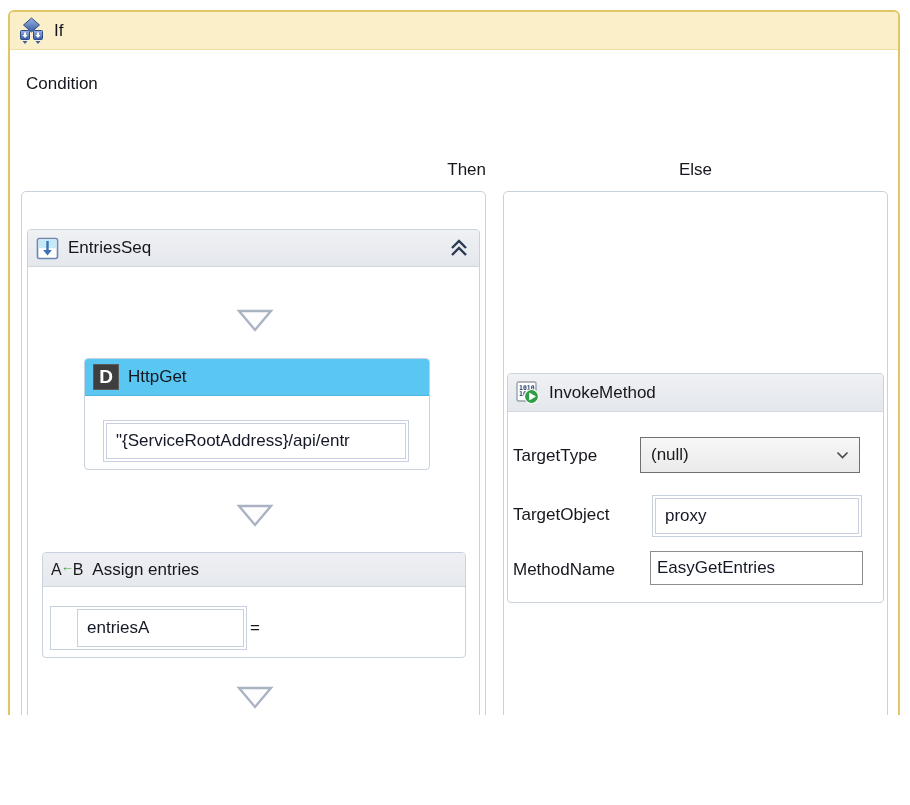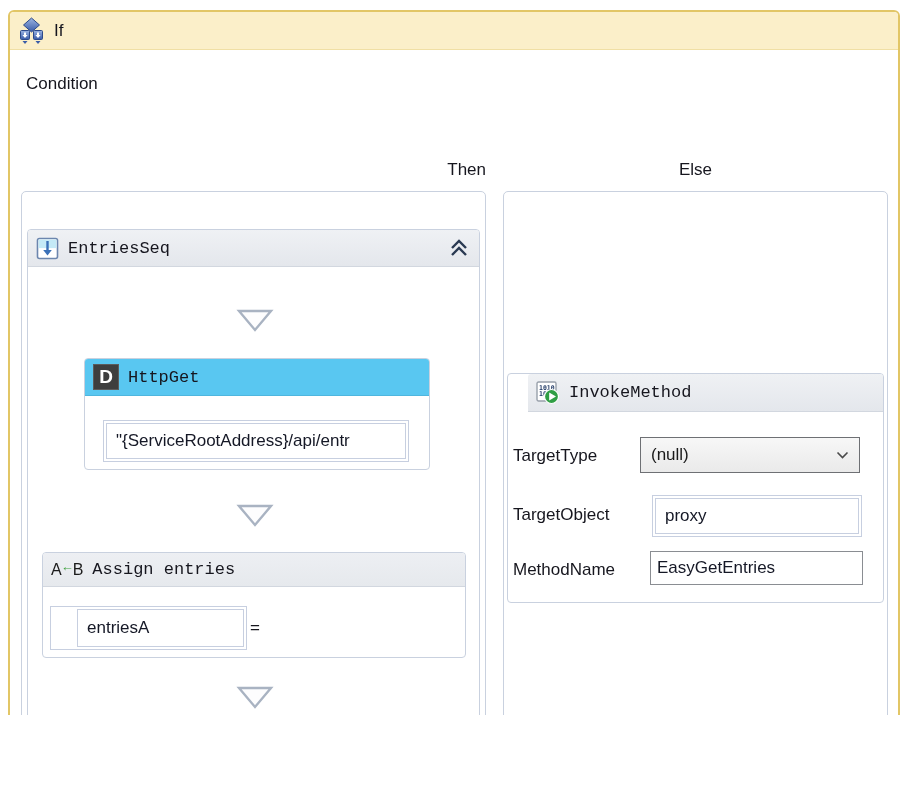--- a/index.html
+++ b/index.html
@@ -26,21 +26,21 @@
 
   .branch-label { position:absolute; text-align:center; font-size:17px; }
 
   .panel { position:absolute; border:1px solid #C9D1DF; border-radius:5px; background:#fff; }
 
   
   .act { position:absolute; border:1px solid #C9D1DF; border-radius:4px; background:#fff; }
   .act-header { display:flex; align-items:center; gap:9px; padding:0 8px;
                 background:linear-gradient(#EFF1F4,#E4E7EC);
                 border-bottom:1px solid #D2D7DF; border-radius:3px 3px 0 0; }
-  .act-title { font-size:17px; color:#16161e; white-space:nowrap;font-family:Liberation Mono, monospace; }
+  .act-title { font-size:17px; color:#16161e; white-space:nowrap; }
 
   .seq-header { height:37px; }
   .collapse-btn { margin-left:auto; display:flex; align-items:center; cursor:pointer; }
 
   .http-header { height:37px; background:#59C7F1; border-bottom:1px solid #4FB6DE; }
   .d-icon { width:26px; height:26px; background:#3E3E3E; color:#fff; font-size:19px;
             font-weight:bold; display:flex; align-items:center; justify-content:center;
             border:1px solid #5B5B5B; }
 
   .assign-header { height:34px; background:linear-gradient(#EDEFF3,#E6E9ED); }
@@ -144,21 +144,21 @@
       </span>
       <span class="act-title">Assign entries</span>
     </div>
   </div>
   <div class="expr" style="left:50px; top:606px; width:197px; height:44px;padding-left:26px;">
     <div class="expr-inner">entriesA</div>
   </div>
   <div class="label" style="position:absolute; left:250px; top:618px;">=</div>
 
   <div class="act" style="left:507px; top:373px; width:377px; height:230px;">
-    <div class="act-header" style="height:38px;margin-left:20px;">
+    <div class="act-header" style="height:38px;">
       <span style="display:flex;">
         <svg width="24" height="24" viewBox="0 0 24 24">
           <rect x="1" y="1" width="19" height="19" rx="1.5" fill="#fff" stroke="#98A0AA" stroke-width="1.4"></rect>
           <text x="3" y="8.5" font-family="'DejaVu Sans Mono', monospace" font-size="6.5" fill="#1F3864" font-weight="bold">1010</text>
           <text x="3" y="15" font-family="'DejaVu Sans Mono', monospace" font-size="6.5" fill="#1F3864" font-weight="bold">10</text>
           <circle cx="15.5" cy="15.5" r="7" fill="#2F9E44" stroke="#fff" stroke-width="1.2"></circle>
           <polygon points="13.2,11.6 20,15.5 13.2,19.4" fill="#fff"></polygon>
         </svg>
       </span>
       <span class="act-title">InvokeMethod</span>

